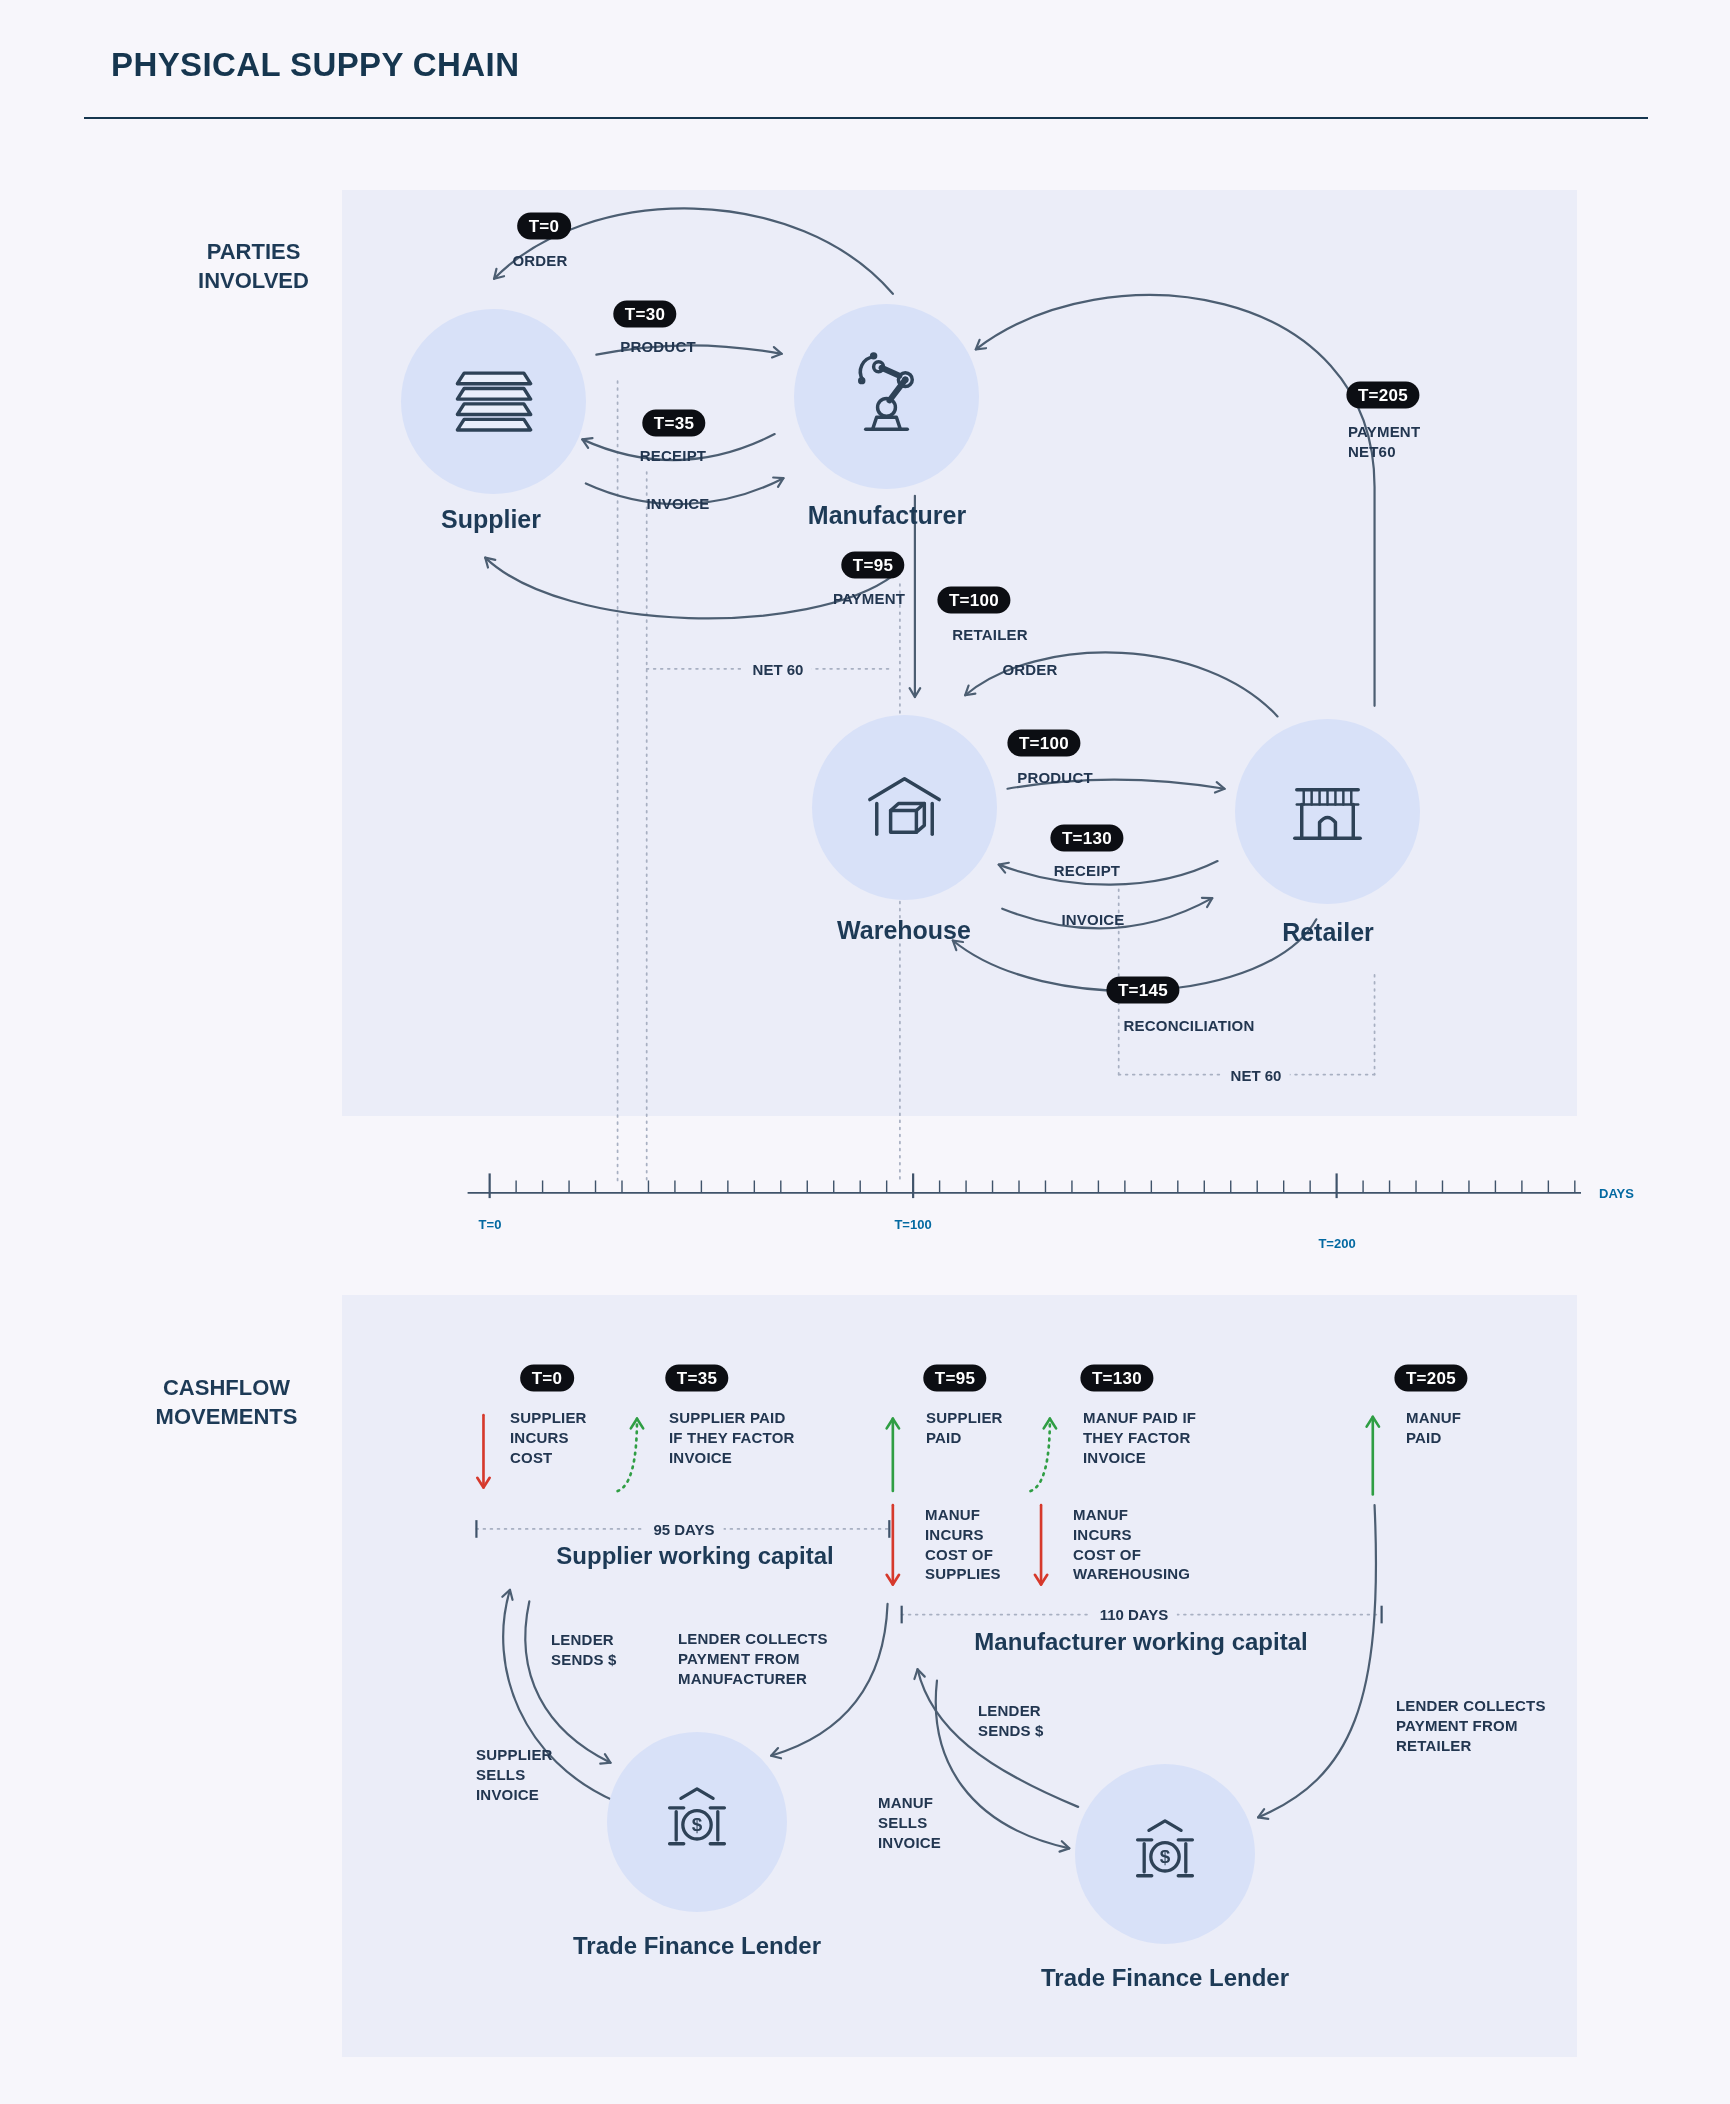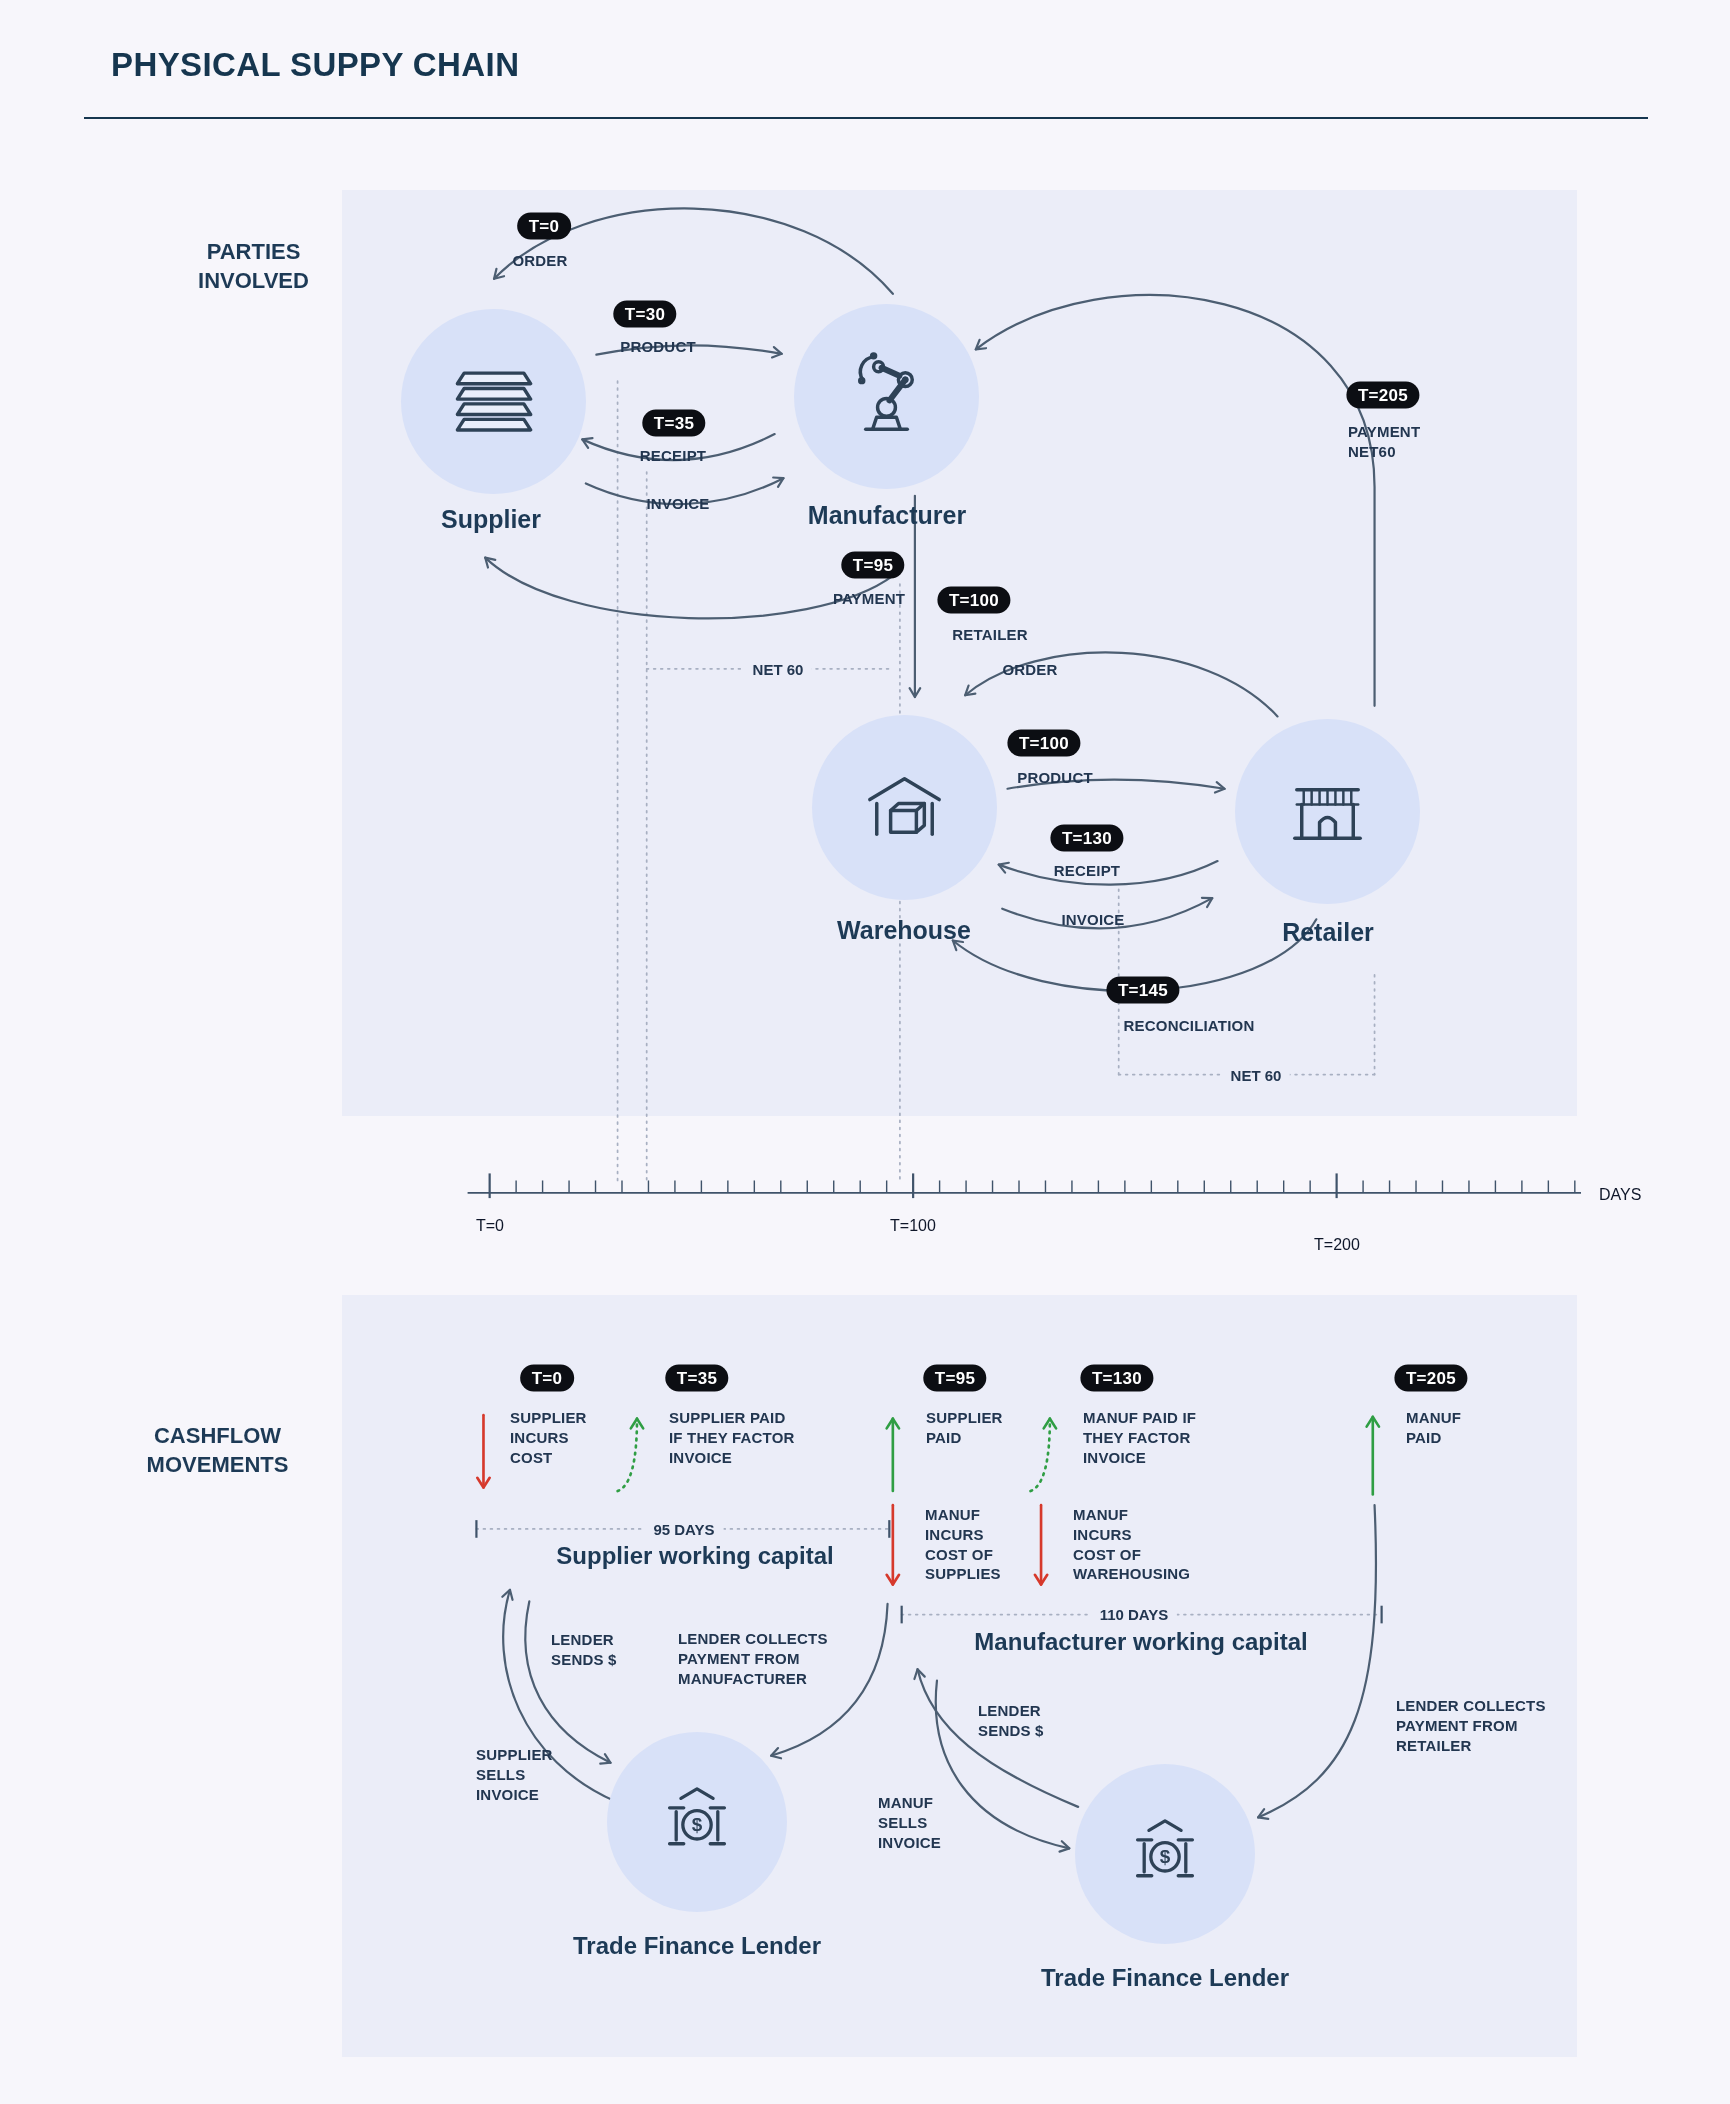--- a/index.html
+++ b/index.html
@@ -43,21 +43,21 @@
     letter-spacing:0.2px; white-space:pre-line; line-height:1.3;
     transform:translateX(-50%); text-align:right;
   }
   .evt.left { transform:none; text-align:left; }
   .chip {
     position:absolute; z-index:3; background:#ebedf8; color:#223650;
     font-size:15px; font-weight:700; padding:1.8px 8.8px; white-space:nowrap;
     transform:translate(-50%,-50%);
   }
   .tl-label {
-    position:absolute; z-index:3; color:#0f172a; font-size:16px; font-weight:400;
+    position:absolute; z-index:3; color:#0369a1; font-size:13px; font-weight:700;
     transform:translateX(-50%); white-space:nowrap;
   }
   .tl-label.noshift { transform:none; }
   .cf-text {
     position:absolute; z-index:3; color:#223650; font-size:15px; font-weight:700;
     white-space:pre-line; line-height:1.32; letter-spacing:0.2px;
   }
   .wc-label {
     position:absolute; z-index:3; color:#1d3a56; font-weight:700; font-size:24px;
     transform:translateX(-50%); white-space:nowrap;
@@ -78,21 +78,21 @@
 <div class="page">
 
   <div class="title">PHYSICAL SUPPY CHAIN</div>
   <div class="title-rule"></div>
 
   <div class="panel" style="left:342px;top:190px;width:1235px;height:926px;"></div>
   <div class="panel" style="left:342px;top:1295px;width:1235px;height:762px;"></div>
 
   <div class="side-label" style="left:139px;top:210px;width:229px;margin-top:28px;">PARTIES
 INVOLVED</div>
-  <div class="side-label" style="left:103px;top:1374px;width:229px;margin-top:48px;">CASHFLOW
+  <div class="side-label" style="left:112px;top:1374px;width:229px;">CASHFLOW
 MOVEMENTS</div>
 
   <svg class="overlay" viewBox="0 0 1962 2386">
     <defs>
       <marker id="arrow-navy" markerUnits="userSpaceOnUse" markerWidth="20" markerHeight="20" refX="13" refY="9" orient="auto">
         <path d="M3 3 L13 9 L3 15" fill="none" stroke="#4c5e72" stroke-width="2.5" stroke-linecap="round" stroke-linejoin="round"></path>
       </marker>
       <marker id="arrow-red" markerUnits="userSpaceOnUse" markerWidth="22" markerHeight="22" refX="14" refY="10" orient="auto">
         <path d="M3 3 L14 10 L3 17" fill="none" stroke="#d6392c" stroke-width="3" stroke-linecap="round" stroke-linejoin="round"></path>
       </marker>

